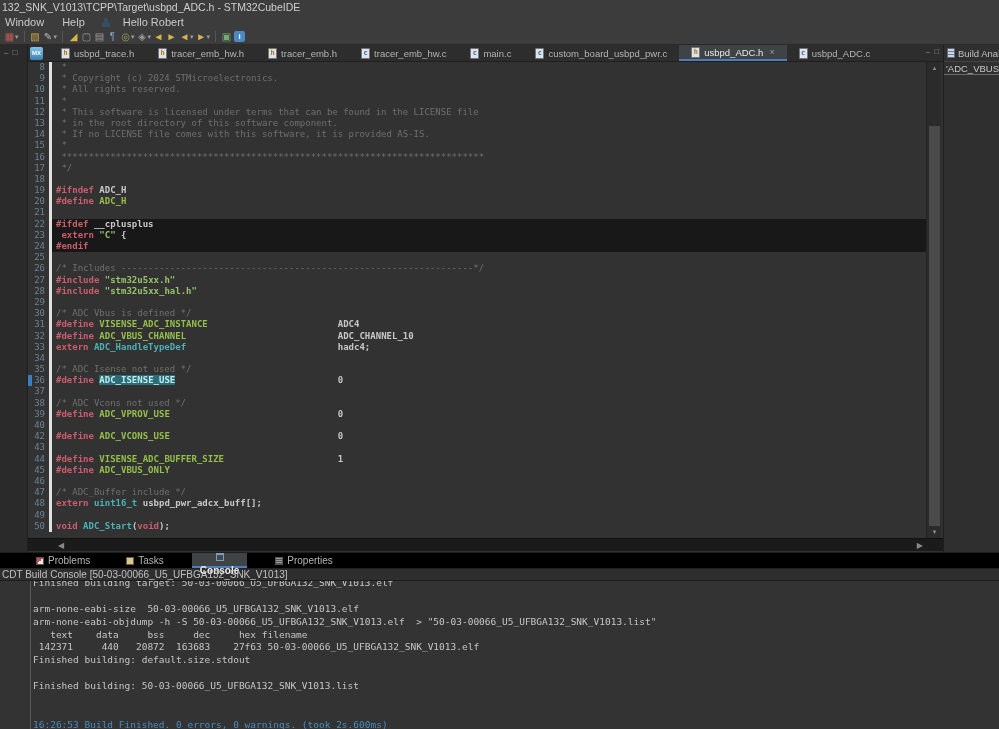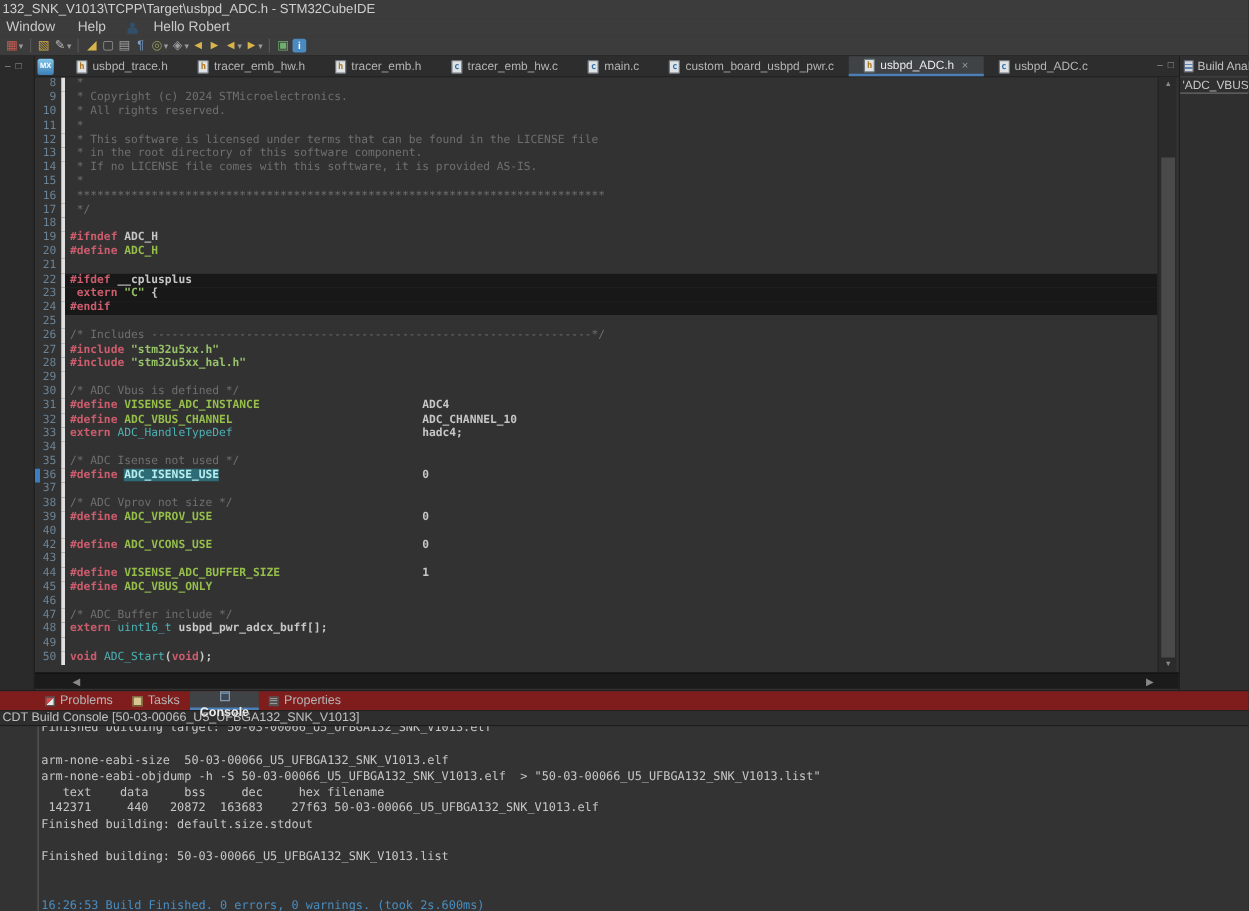--- a/index.html
+++ b/index.html
@@ -54,21 +54,21 @@
         font-size:9px; white-space:pre; position:relative; }
   .cl .ln { width:19px; text-align:right; padding-right:2px; color:#6b8395; flex:none; }
   .cl .bar { width:3px; background:#e0e0e0; margin-left:2px; flex:none; }
   .cl .code { flex:1; padding-left:4px; }
   .cl.hl .code { background:#181818; }
   .cl.cur::before { content:""; position:absolute; left:0; top:0; width:4px; height:100%; background:#3c7dc0; }
   .sg-c { color:#6f6f6f; }
   .sg-k { color:#cb5d6d; font-weight:bold; }
   .sg-m { color:#95be4b; font-weight:bold; }
   .sg-s { color:#97c269; font-weight:bold; }
-  .sg-t { color:#4cb1b5; font-weight:normal; }
+  .sg-t { color:#4cb1b5; font-weight:bold; }
   .sg-p { color:#c7c7c7; font-weight:bold; }
   .sg-sel { color:#b8eef0; background:#2d6b77; font-weight:bold; }
 
   .vscroll { position:absolute; right:2px; top:17px; width:15px; height:476px; background:#2b2b2b;
              border-left:1px solid #242424; }
   .vs-arrow { width:15px; height:12px; text-align:center; font-size:6px; color:#8a8a8a; line-height:12px; }
   .vs-arrow.down { position:absolute; bottom:0; }
   .vs-thumb { position:absolute; left:2px; top:64px; width:11px; height:400px; background:#4a4a4a; }
   .hscroll { position:absolute; left:0; top:493px; width:915px; height:13px; background:#1b1b1b;
              border-top:1px solid #101010; }
@@ -80,22 +80,22 @@
   .rp-tab { height:17px; display:flex; align-items:center; gap:3px; padding-left:3px; color:#c0c0c0;
             border-bottom:1px solid #444; white-space:nowrap; overflow:hidden; }
   .doc-icon { flex:none; display:inline-block; width:8px; height:10px; background:#cdd6dd; border:1px solid #667;
               border-radius:1px; background-image:linear-gradient(#cdd6dd 2px,#5a87b0 2px,#5a87b0 3px,#cdd6dd 3px,#cdd6dd 5px,#5a87b0 5px,#5a87b0 6px,#cdd6dd 6px); }
   .rp-entry { height:13px; line-height:13px; padding-left:2px; color:#c8c8c8; border-bottom:1px solid #6b6b6b;
               white-space:nowrap; overflow:hidden; }
 
   
   .bottom { position:absolute; left:0; top:552px; width:999px; height:177px; background:#333333;
             border-top:1px solid #1f1f1f; }
-  .btabbar { height:16px; background:#7f1d1d; display:flex; align-items:stretch; padding-left:28px;
-             border-bottom:1px solid #222; }
+  .btabbar { height:16px; background:#000000; display:flex; align-items:stretch; padding-left:28px;
+             border-bottom:1px solid #222;gap:20px; }
   .btab { display:flex; align-items:center; gap:4px; padding:0 8px; font-size:10px; color:#b4b4b4; white-space:nowrap; }
   .btab.active { background:#3f4346; color:#eee; font-weight:bold; border-bottom:2px solid #4b7fb5;flex-direction:column; }
   .bticon { display:inline-block; width:8px; height:8px; flex:none; }
   .bticon.problems-icon  { background:linear-gradient(135deg,#c85050 50%,#e8e8e8 50%); border:1px solid #555; }
   .bticon.tasks-icon     { background:#d8c890; border:1px solid #6b5f35; }
   .bticon.console-icon   { background:#3a4a5a; border:1px solid #8899aa; box-shadow:inset 0 1px 0 #7aa0c4; }
   .bticon.properties-icon{ background:repeating-linear-gradient(#9a9a9a 0 1px,#555 1px 2px); border:1px solid #555; }
   .console-title { height:12px; line-height:12px; font-size:10px; color:#c0c0c0; padding-left:2px;
                    background:#2e2e2e; border-bottom:1px solid #1c1c1c; white-space:nowrap; }
   .console-body { position:relative; height:148px; overflow:hidden; background:#333333; }
@@ -222,21 +222,21 @@
             <div class="cl"><span class="ln">28</span><span class="bar"></span><span class="code"><span class="sg-k">#include</span><span class="sg-s"> "stm32u5xx_hal.h"</span></span></div>
             <div class="cl"><span class="ln">29</span><span class="bar"></span><span class="code">&nbsp;</span></div>
             <div class="cl"><span class="ln">30</span><span class="bar"></span><span class="code"><span class="sg-c">/* ADC Vbus is defined */</span></span></div>
             <div class="cl"><span class="ln">31</span><span class="bar"></span><span class="code"><span class="sg-k">#define</span><span class="sg-m"> VISENSE_ADC_INSTANCE</span><span class="sg-p">                        ADC4</span></span></div>
             <div class="cl"><span class="ln">32</span><span class="bar"></span><span class="code"><span class="sg-k">#define</span><span class="sg-m"> ADC_VBUS_CHANNEL</span><span class="sg-p">                            ADC_CHANNEL_10</span></span></div>
             <div class="cl"><span class="ln">33</span><span class="bar"></span><span class="code"><span class="sg-k">extern</span><span class="sg-t"> ADC_HandleTypeDef</span><span class="sg-p">                            hadc4;</span></span></div>
             <div class="cl"><span class="ln">34</span><span class="bar"></span><span class="code">&nbsp;</span></div>
             <div class="cl"><span class="ln">35</span><span class="bar"></span><span class="code"><span class="sg-c">/* ADC Isense not used */</span></span></div>
             <div class="cl cur"><span class="ln">36</span><span class="bar"></span><span class="code"><span class="sg-k">#define</span><span class="sg-p"> </span><span class="sg-sel">ADC_ISENSE_USE</span><span class="sg-p">                              0</span></span></div>
             <div class="cl"><span class="ln">37</span><span class="bar"></span><span class="code">&nbsp;</span></div>
-            <div class="cl"><span class="ln">38</span><span class="bar"></span><span class="code"><span class="sg-c">/* ADC Vprov not size */</span></span></div>
+            <div class="cl"><span class="ln">38</span><span class="bar"></span><span class="code"><span class="sg-c">/* ADC Vcons not used */</span></span></div>
             <div class="cl"><span class="ln">39</span><span class="bar"></span><span class="code"><span class="sg-k">#define</span><span class="sg-m"> ADC_VPROV_USE</span><span class="sg-p">                               0</span></span></div>
             <div class="cl"><span class="ln">40</span><span class="bar"></span><span class="code">&nbsp;</span></div>
             <div class="cl"><span class="ln">42</span><span class="bar"></span><span class="code"><span class="sg-k">#define</span><span class="sg-m"> ADC_VCONS_USE</span><span class="sg-p">                               0</span></span></div>
             <div class="cl"><span class="ln">43</span><span class="bar"></span><span class="code">&nbsp;</span></div>
             <div class="cl"><span class="ln">44</span><span class="bar"></span><span class="code"><span class="sg-k">#define</span><span class="sg-m"> VISENSE_ADC_BUFFER_SIZE</span><span class="sg-p">                     1</span></span></div>
             <div class="cl"><span class="ln">45</span><span class="bar"></span><span class="code"><span class="sg-k">#define</span><span class="sg-m"> ADC_VBUS_ONLY</span></span></div>
             <div class="cl"><span class="ln">46</span><span class="bar"></span><span class="code">&nbsp;</span></div>
             <div class="cl"><span class="ln">47</span><span class="bar"></span><span class="code"><span class="sg-c">/* ADC_Buffer include */</span></span></div>
             <div class="cl"><span class="ln">48</span><span class="bar"></span><span class="code"><span class="sg-k">extern</span><span class="sg-t"> uint16_t</span><span class="sg-p"> usbpd_pwr_adcx_buff[];</span></span></div>
             <div class="cl"><span class="ln">49</span><span class="bar"></span><span class="code">&nbsp;</span></div>

